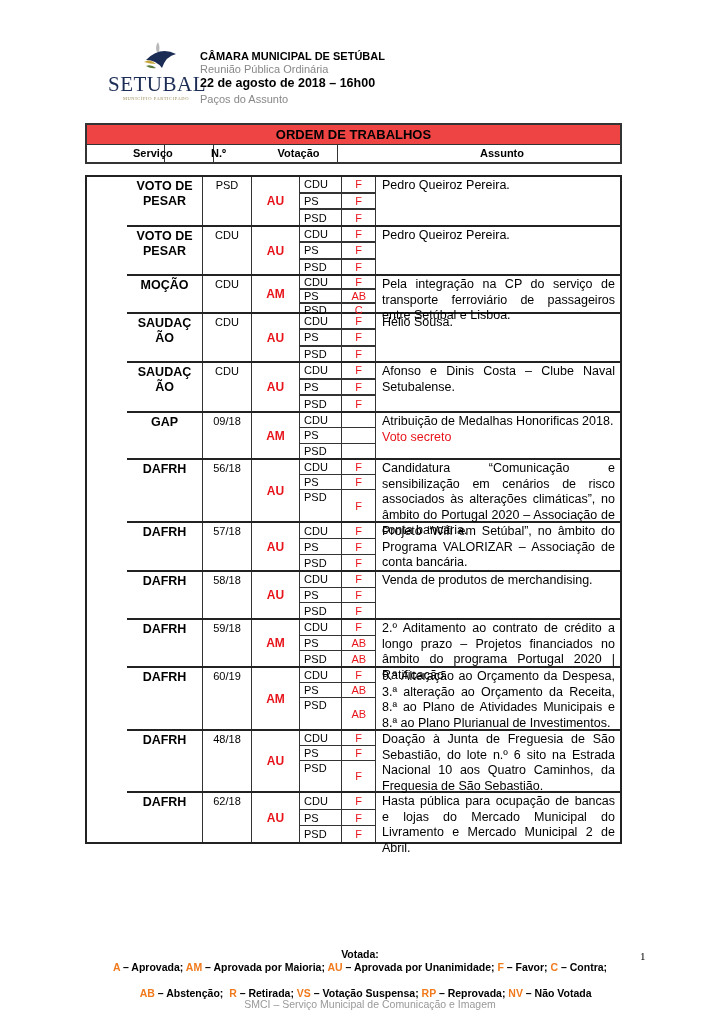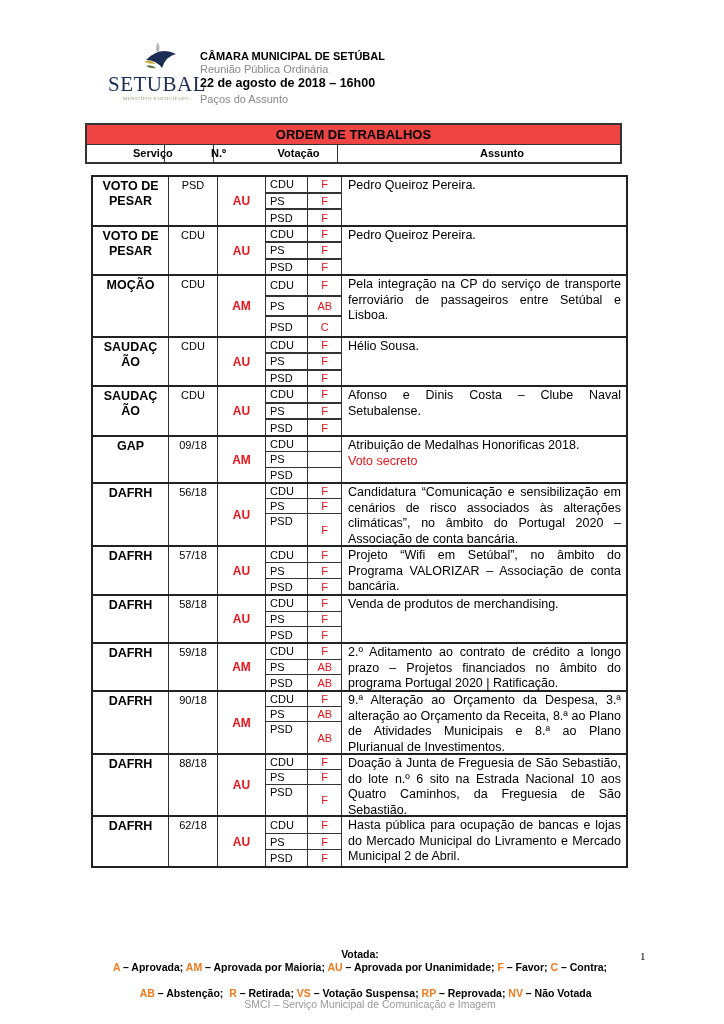--- a/index.html
+++ b/index.html
@@ -18,21 +18,21 @@
   .hdr-3 { top: 76px; font-size: 12.5px; font-weight: bold; }
   .hdr-4 { top: 93px; font-size: 11px; color: #888; }
 
   .head-table { position: absolute; left: 85px; top: 123px; width: 537px; border: 2px solid #333; box-sizing: border-box; }
   .head-title { height: 19px; background: #ef4444; border-bottom: 1px solid #333; text-align: center;
                 font-size: 13px; font-weight: bold; line-height: 19px; }
   .head-cols { display: flex; height: 17px; font-size: 11px; font-weight: bold; line-height: 17px; }
   .head-cols > div { text-align: center; border-right: 1px solid #333; box-sizing: border-box; padding-left: 46px; }
   .head-cols > div:last-child { border-right: none; }
 
-  .main-table { position: absolute; left: 91px; top: 175px; width: 537px; border: 2px solid #222; box-sizing: border-box; }
+  .main-table { position: absolute; left: 85px; top: 175px; width: 537px; border: 2px solid #222; box-sizing: border-box; padding-left: 40px; }
   .row { display: flex; border-bottom: 2px solid #222; box-sizing: border-box; position: relative; }
   .row:last-child { border-bottom: none; }
   .c-serv { width: 76px; border-right: 1px solid #333; text-align: center; font-weight: bold; font-size: 12.5px;
             line-height: 15px; padding-top: 2px; box-sizing: border-box; }
   .c-num { width: 49px; border-right: 1px solid #333; text-align: center; font-size: 11px; padding-top: 2px; box-sizing: border-box; }
   .c-res { width: 48px; border-right: 1px solid #333; color: #e8141c; font-weight: bold; font-size: 12px;
            display: flex; align-items: center; justify-content: center; box-sizing: border-box; }
   .c-votes { width: 76px; border-right: 1px solid #333; display: flex; flex-direction: column; box-sizing: border-box; }
   .vrow { display: flex; flex: 1; border-bottom: 1px solid #333; box-sizing: border-box; }
   .vrow:last-child { border-bottom: none; }
@@ -115,21 +115,21 @@
           <div class="v-vote">F</div>
         </div>
       <div class="vrow">
           <div class="v-party">PSD</div>
           <div class="v-vote">F</div>
         </div>
     </div>
     <div class="c-subj"><span>Pedro Queiroz Pereira.</span></div>
   </div>
 
-  <div class="row" style="height:62px">
+  <div class="row" style="height:38px">
     <div class="c-serv">MOÇÃO</div>
     <div class="c-num">CDU</div>
     <div class="c-res">AM</div>
     <div class="c-votes">
       <div class="vrow thick">
           <div class="v-party">CDU</div>
           <div class="v-vote">F</div>
         </div>
       <div class="vrow thick">
           <div class="v-party">PS</div>
@@ -285,42 +285,42 @@
       <div class="vrow">
           <div class="v-party">PSD</div>
           <div class="v-vote">AB</div>
         </div>
     </div>
     <div class="c-subj"><span>2.º Aditamento ao contrato de crédito a longo prazo – Projetos financiados no âmbito do programa Portugal 2020 | Ratificação.</span></div>
   </div>
 
   <div class="row" style="height:63px">
     <div class="c-serv">DAFRH</div>
-    <div class="c-num">90/18</div>
+    <div class="c-num">60/19</div>
     <div class="c-res">AM</div>
     <div class="c-votes">
       <div class="vrow" style="flex:0 0 15px">
           <div class="v-party">CDU</div>
           <div class="v-vote">F</div>
         </div>
       <div class="vrow" style="flex:0 0 15px">
           <div class="v-party">PS</div>
           <div class="v-vote">AB</div>
         </div>
       <div class="vrow top">
           <div class="v-party">PSD</div>
           <div class="v-vote" style="align-items:center;padding-top:0">AB</div>
         </div>
     </div>
     <div class="c-subj"><span>9.ª Alteração ao Orçamento da Despesa, 3.ª alteração ao Orçamento da Receita, 8.ª ao Plano de Atividades Municipais e 8.ª ao Plano Plurianual de Investimentos.</span></div>
   </div>
 
   <div class="row" style="height:62px">
     <div class="c-serv">DAFRH</div>
-    <div class="c-num">88/18</div>
+    <div class="c-num">48/18</div>
     <div class="c-res">AU</div>
     <div class="c-votes">
       <div class="vrow" style="flex:0 0 15px">
           <div class="v-party">CDU</div>
           <div class="v-vote">F</div>
         </div>
       <div class="vrow" style="flex:0 0 15px">
           <div class="v-party">PS</div>
           <div class="v-vote">F</div>
         </div>

